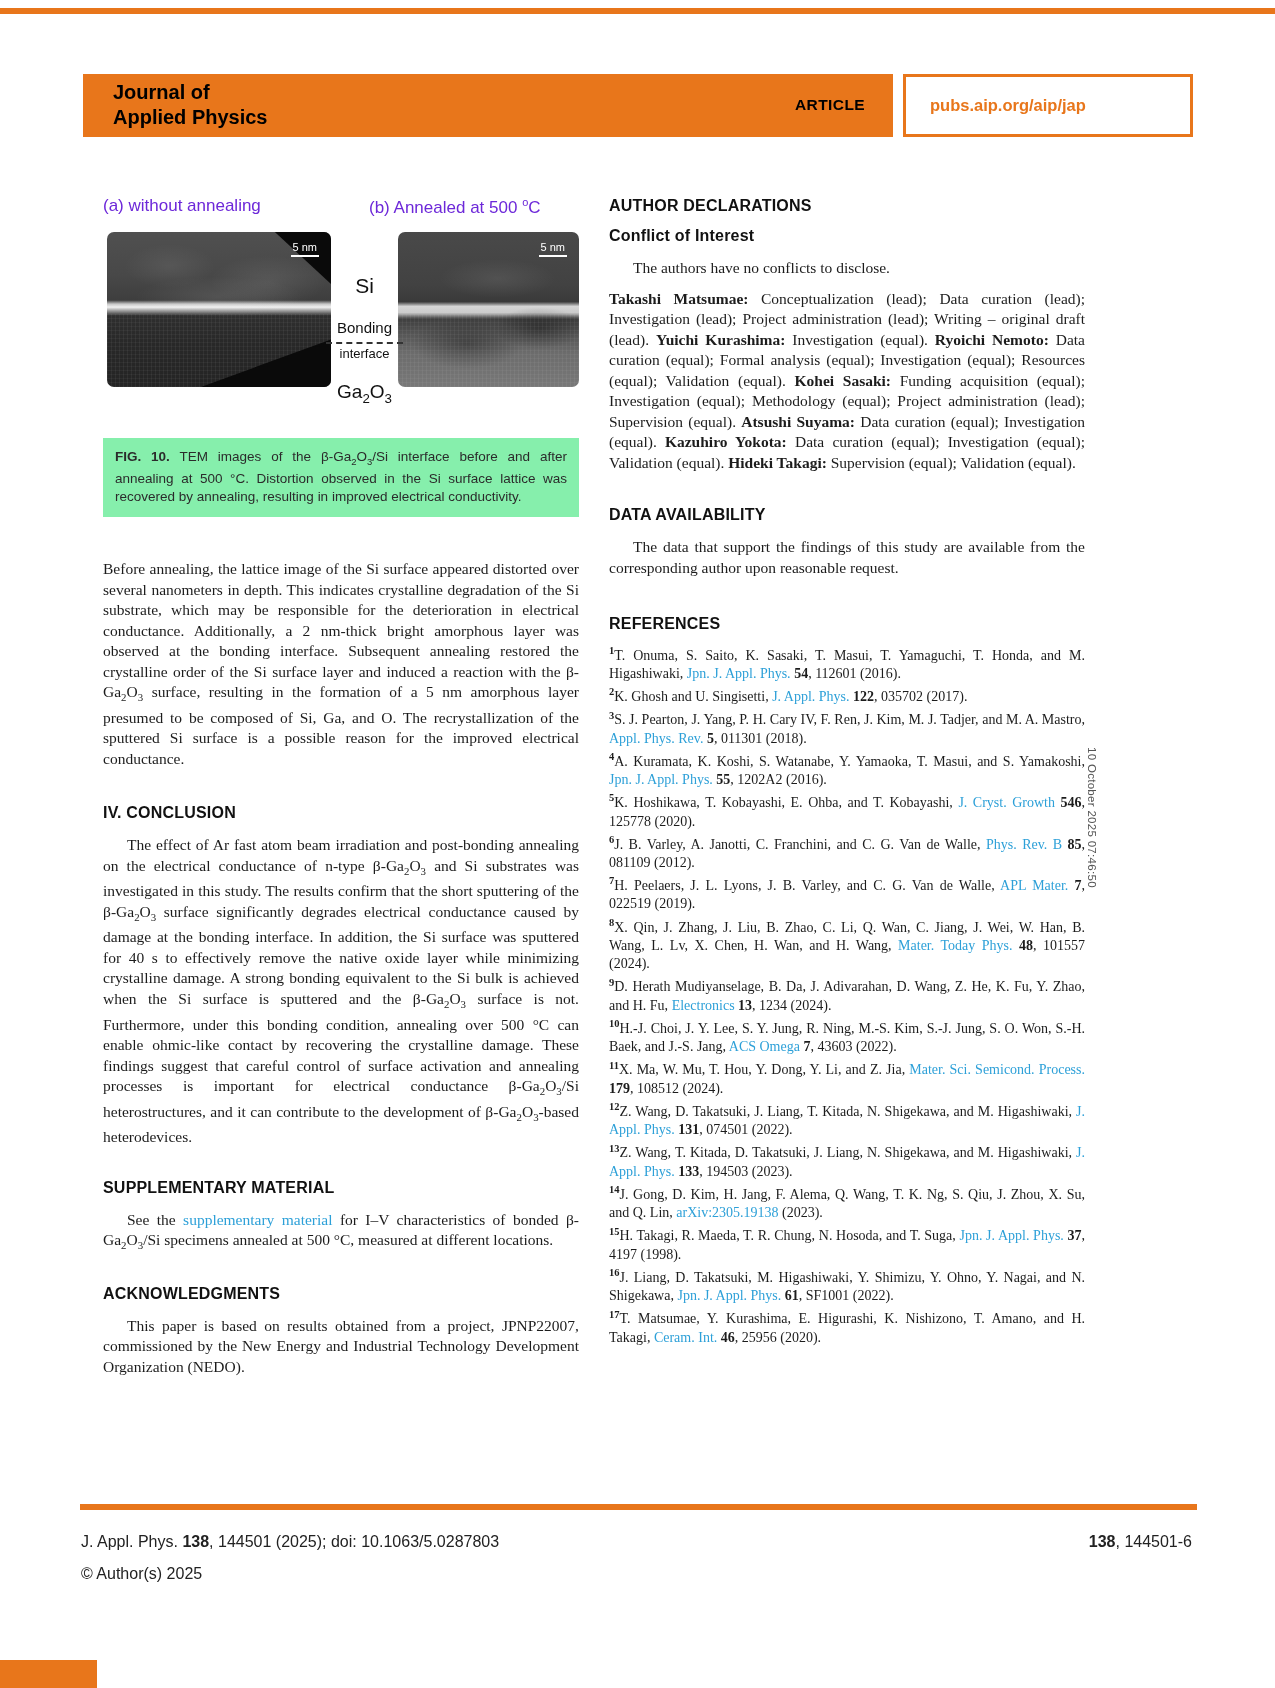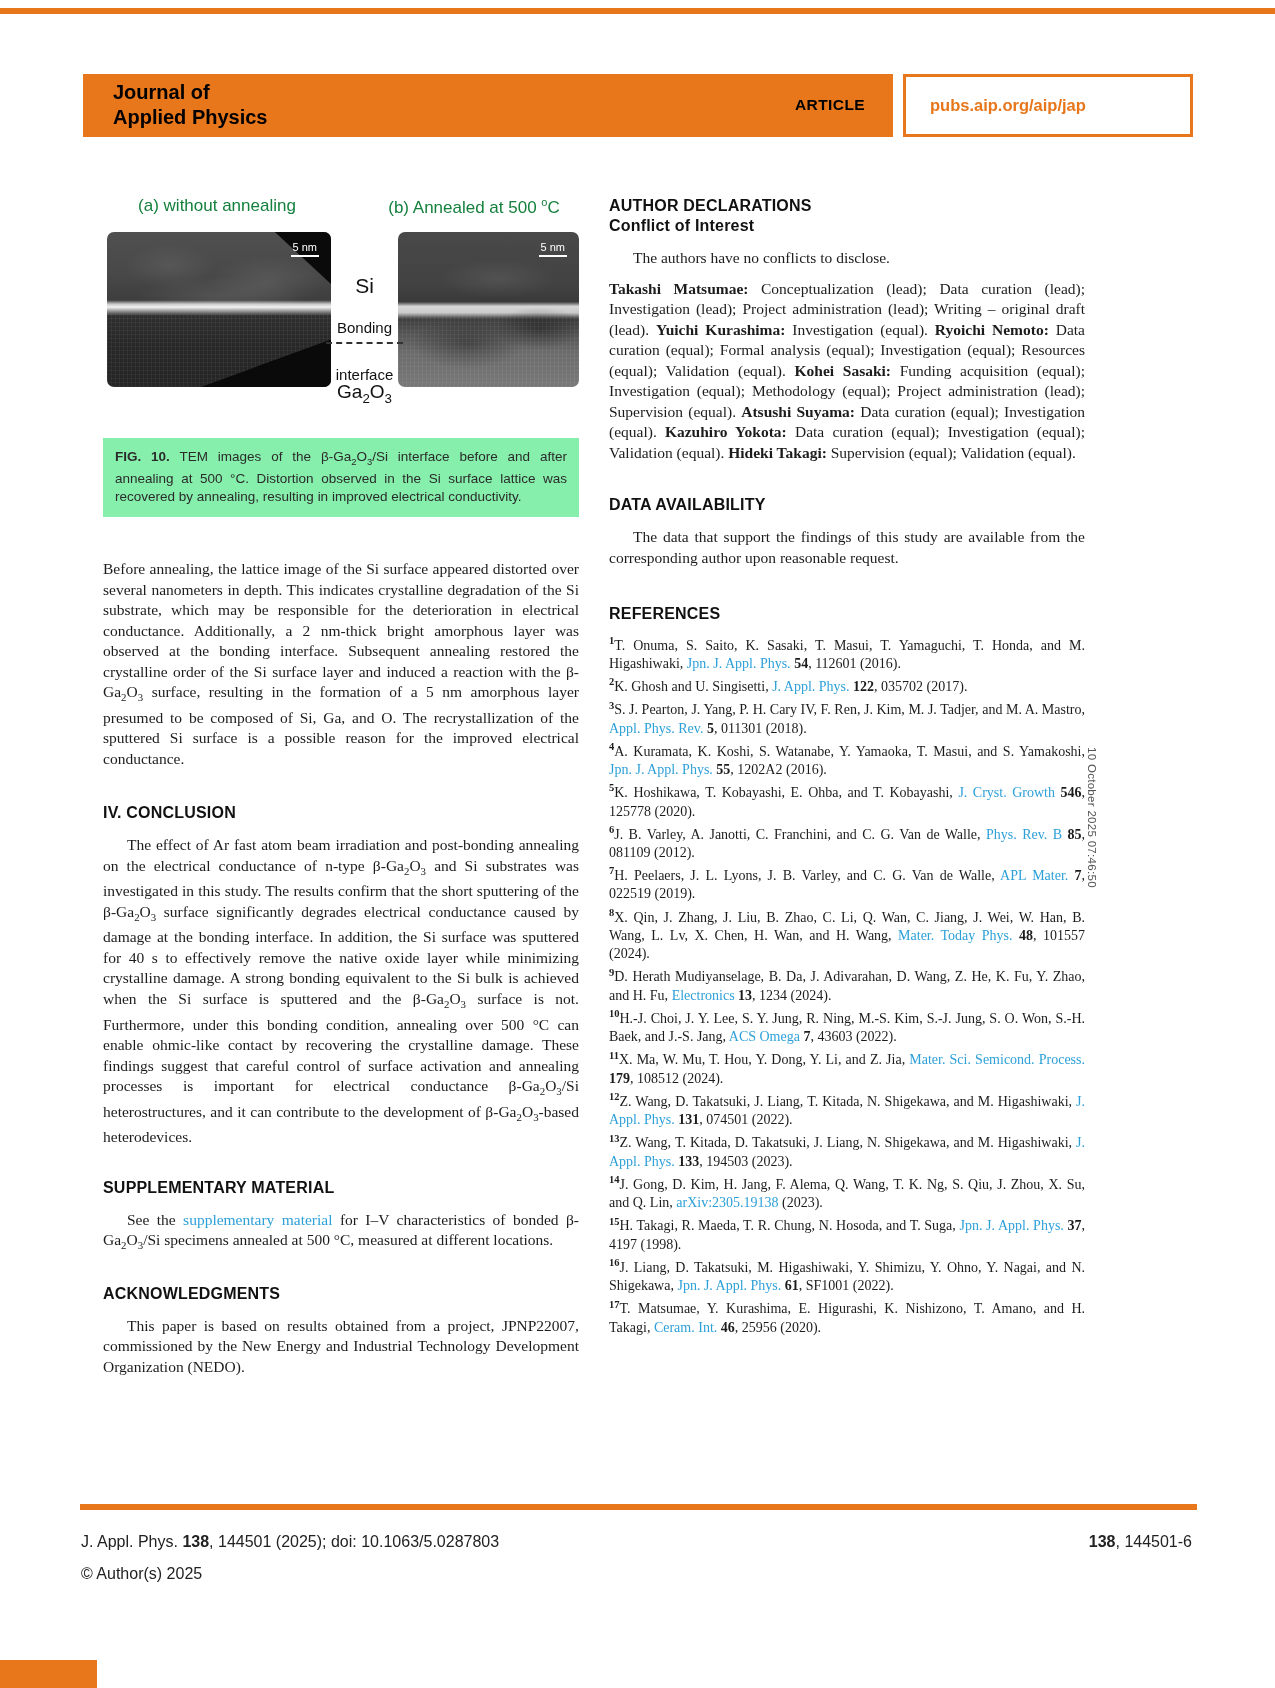--- a/index.html
+++ b/index.html
@@ -20,21 +20,21 @@
     position:absolute; left:903px; top:74px; width:290px; height:63px; box-sizing:border-box;
     border:3px solid var(--orange); display:flex; align-items:center; padding-left:24px;
     font-family:"Liberation Sans", sans-serif; font-weight:bold; font-size:16.5px; color:var(--orange);
   }
   .col { position:absolute; width:476px; }
   .col-left  { left:103px; top:196px; }
   .col-right { left:609px; top:196px; }
 
   
   .figure-wrap { position:relative; width:476px; height:242px; font-family:"Liberation Sans", sans-serif; }
-  .fig-toplabel { position:absolute; top:0; font-size:17px; color:#15803d; text-align:center; white-space:nowrap; }
+  .fig-toplabel { position:absolute; top:0; font-size:17px; color:#6d28d9; white-space:nowrap; }
   .fig-toplabel sup { font-size:11px; }
   .lab-a { left:0; width:228px; }
   .lab-b { left:266px; width:210px; }
   .tem { position:absolute; top:36px; height:155px; overflow:hidden;border-radius:7px; }
   .tem-a {
     left:4px; width:224px;
     background:
       radial-gradient(ellipse 70px 34px at 28% 22%, rgba(255,255,255,.07), transparent 65%),
       radial-gradient(ellipse 90px 40px at 72% 32%, rgba(255,255,255,.09), transparent 65%),
       radial-gradient(ellipse 120px 30px at 50% 42%, rgba(255,255,255,.10), transparent 70%),
@@ -58,21 +58,21 @@
   .wedge-tr { top:0; right:0; width:72px; height:52px; clip-path:polygon(22% 0,100% 0,100% 100%); }
   .wedge-br { bottom:0; right:0; width:130px; height:58px; clip-path:polygon(0 100%,100% 18%,100% 100%); }
   .scalebar {
     position:absolute; top:9px; right:12px; color:#fff; font-size:11px; line-height:12px;
     border-bottom:2px solid #fff; padding:0 2px 2px 2px;
   }
   .fig-mid { position:absolute; left:228px; top:25px; width:67px; height:201px; text-align:center; color:#111; }
   .lbl-si    { position:absolute; top:53px; width:100%; font-size:21px; }
   .lbl-bond1 { position:absolute; top:98px; width:100%; font-size:15px; white-space:nowrap; }
   .iface-line{ position:absolute; top:121px; left:-5px; right:-5px; border-top:2px dashed #333; }
-  .lbl-bond2 { position:absolute; top:125px; width:100%; font-size:15px; white-space:nowrap;margin-top:20px; }
+  .lbl-bond2 { position:absolute; top:125px; width:100%; font-size:13px; white-space:nowrap; }
   .lbl-ga2o3 { position:absolute; top:160px; width:100%; font-size:19px; }
   .fig-caption {
     position:relative; margin-top:0; background:#86efac; padding:10px 12px 12px 12px;
     font-family:"Liberation Sans", sans-serif; font-size:13.5px; line-height:17.5px;
     color:#2b2b2b; text-align:justify;
   }
 
   
   .para { font-size:15.5px; line-height:20.5px; text-align:justify; margin:0; }
   .ind  { text-indent:24px; }
@@ -155,21 +155,21 @@
   <h3 class="sec" style="margin-top:30px;">SUPPLEMENTARY MATERIAL</h3>
   <p class="para ind" style="margin-top:12px;"><span>See the </span><span class="lnk">supplementary material</span><span> for I–V characteristics of bonded β-Ga</span><sub>2</sub><span>O</span><sub>3</sub><span>/Si specimens annealed at 500 °C, measured at different locations.</span></p>
 
   <h3 class="sec" style="margin-top:28px;">ACKNOWLEDGMENTS</h3>
   <p class="para ind" style="margin-top:12px;">This paper is based on results obtained from a project, JPNP22007, commissioned by the New Energy and Industrial Technology Development Organization (NEDO).</p>
 </div>
 
 <div class="col col-right">
 
   <h3 class="sec">AUTHOR DECLARATIONS</h3>
-  <h3 class="sec" style="">Conflict of Interest</h3>
+  <h3 class="sec" style="margin-top:10px;">Conflict of Interest</h3>
   <p class="para ind" style="margin-top:12px;">The authors have no conflicts to disclose.</p>
 
   <p class="para" style="margin-top:10px;"><span class="bld">Takashi Matsumae:</span><span> Conceptualization (lead); Data curation (lead); Investigation (lead); Project administration (lead); Writing – original draft (lead). </span><span class="bld">Yuichi Kurashima:</span><span> Investigation (equal). </span><span class="bld">Ryoichi Nemoto:</span><span> Data curation (equal); Formal analysis (equal); Investigation (equal); Resources (equal); Validation (equal). </span><span class="bld">Kohei Sasaki:</span><span> Funding acquisition (equal); Investigation (equal); Methodology (equal); Project administration (lead); Supervision (equal). </span><span class="bld">Atsushi Suyama:</span><span> Data curation (equal); Investigation (equal). </span><span class="bld">Kazuhiro Yokota:</span><span> Data curation (equal); Investigation (equal); Validation (equal). </span><span class="bld">Hideki Takagi:</span><span> Supervision (equal); Validation (equal).</span></p>
 
   <h3 class="sec" style="margin-top:32px;">DATA AVAILABILITY</h3>
   <p class="para ind" style="margin-top:12px;">The data that support the findings of this study are available from the corresponding author upon reasonable request.</p>
 
   <h3 class="sec" style="margin-top:36px;">REFERENCES</h3>
   <ul class="ref-list">
   <li class="ref-li"><sup class="ref-num">1</sup><span><span>T. Onuma, S. Saito, K. Sasaki, T. Masui, T. Yamaguchi, T. Honda, and M. Higashiwaki, </span><span class="lnk">Jpn. J. Appl. Phys.</span><span> </span><span class="bld">54</span><span>, 112601 (2016).</span></span></li>

